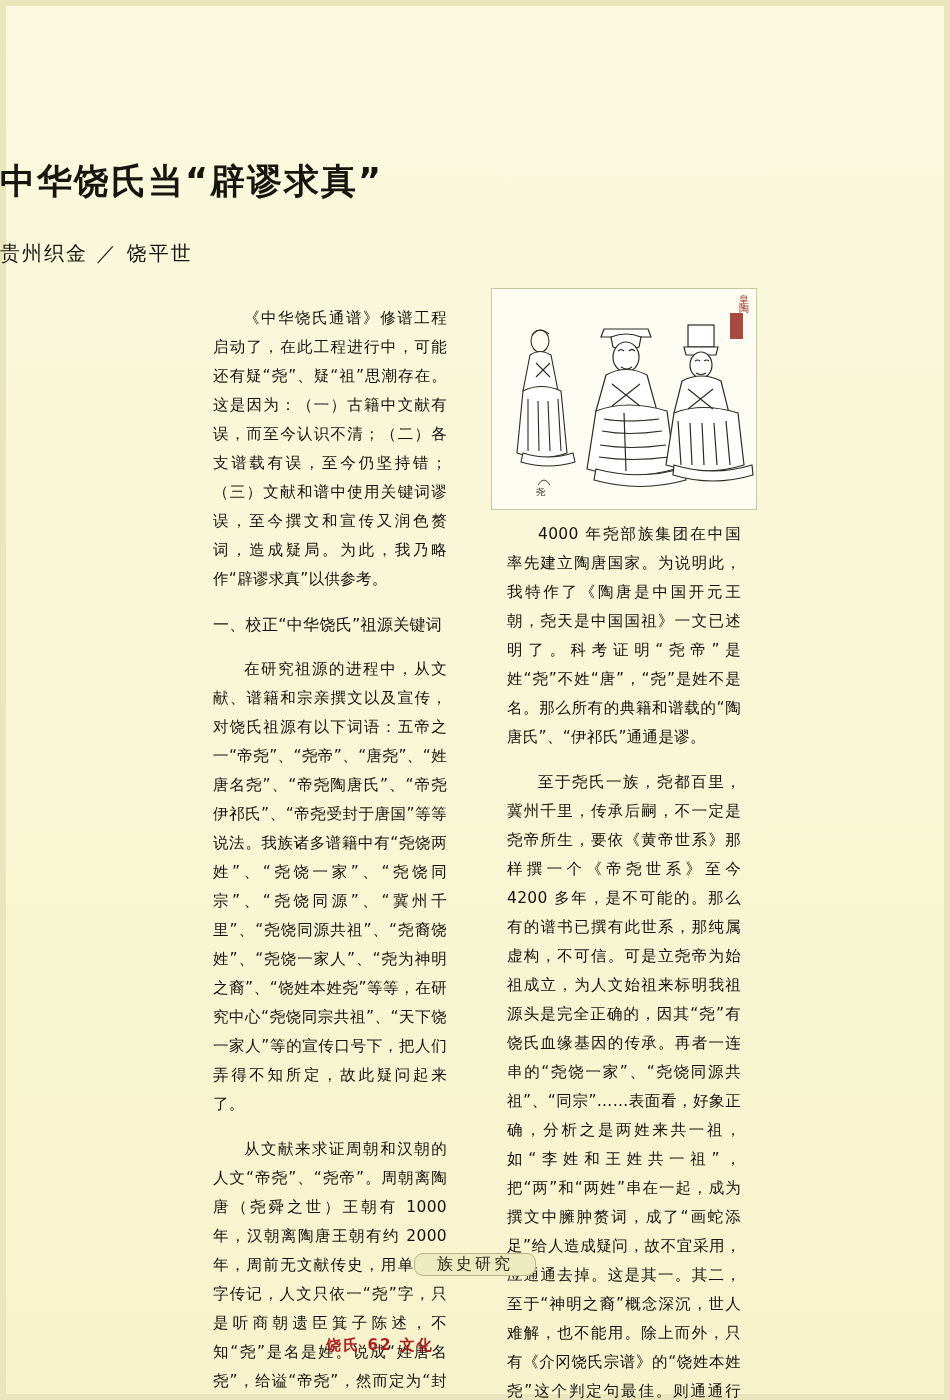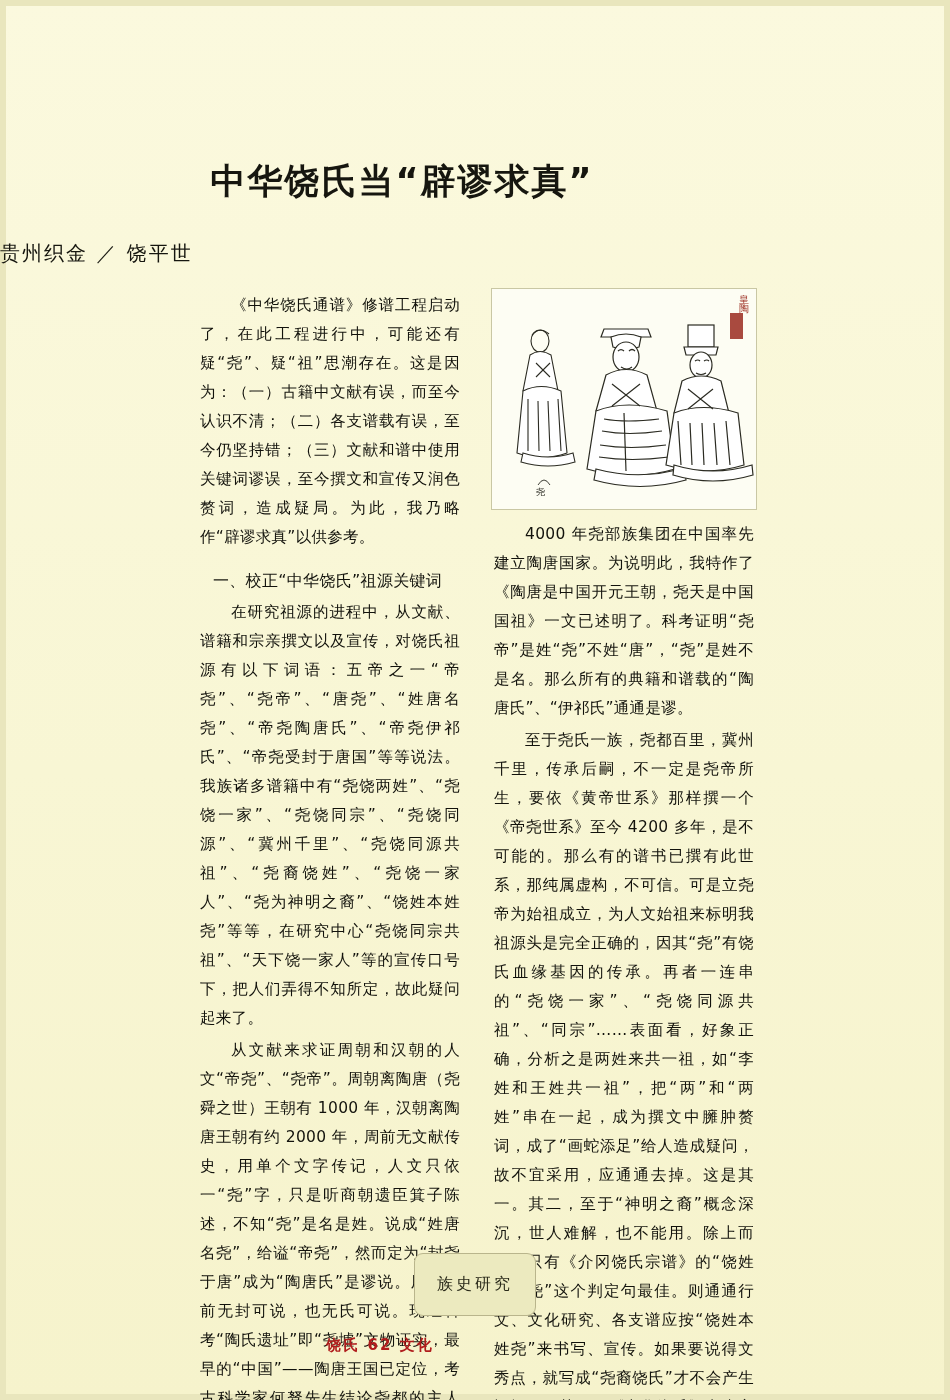--- a/index.html
+++ b/index.html
@@ -24,21 +24,20 @@
     left: 0; top: 0; right: 0; bottom: 0;
     border: 6px solid #e9e6bd;
     box-sizing: border-box;
     pointer-events: none;
   }
   .title {
     position: absolute;
     top: 158px;
     left: 0;
     width: 804px;
-    text-align: center;
     font-size: 35px;
     font-weight: bold;
     letter-spacing: 2px;
     color: #16160f;
     font-family: "DejaVu Sans", sans-serif;
   }
   .byline {
     position: absolute;
     top: 240px;
     left: 0;
@@ -63,21 +62,21 @@
     font-size: 15.5px;
     line-height: 29px;
     color: #12120c;
     text-align: justify;
     text-justify: inter-ideograph;
     font-family: "DejaVu Sans", sans-serif;
   }
   .col-left { left: 0; }
   .col-right { left: 294px; }
   .col p {
-    margin: 3px;
+    margin: 16px;
     text-indent: 2em;
     letter-spacing: 0.3px;
   }
   .section-head {
     margin: 14px 0 2px 0 !important;
     font-weight: normal;
     text-indent: 1em !important;
     font-size: 16px;
     letter-spacing: 0.5px;
   }
@@ -112,21 +111,21 @@
     left: 0;
     width: 950px;
     top: 1253px;
     text-align: center;
   }
   .footer-tag span {
     display: inline-block;
     background: #eceabf;
     border: 1px solid #b9b58c;
     border-radius: 9px;
-    padding: 20px 22px;
+    padding: 0 22px;
     font-size: 16px;
     letter-spacing: 3px;
     color: #2a2a1a;
     font-family: "DejaVu Sans", sans-serif;
   }
   .page-footer {
     position: absolute;
     left: 0;
     width: 760px;
     top: 1336px;

